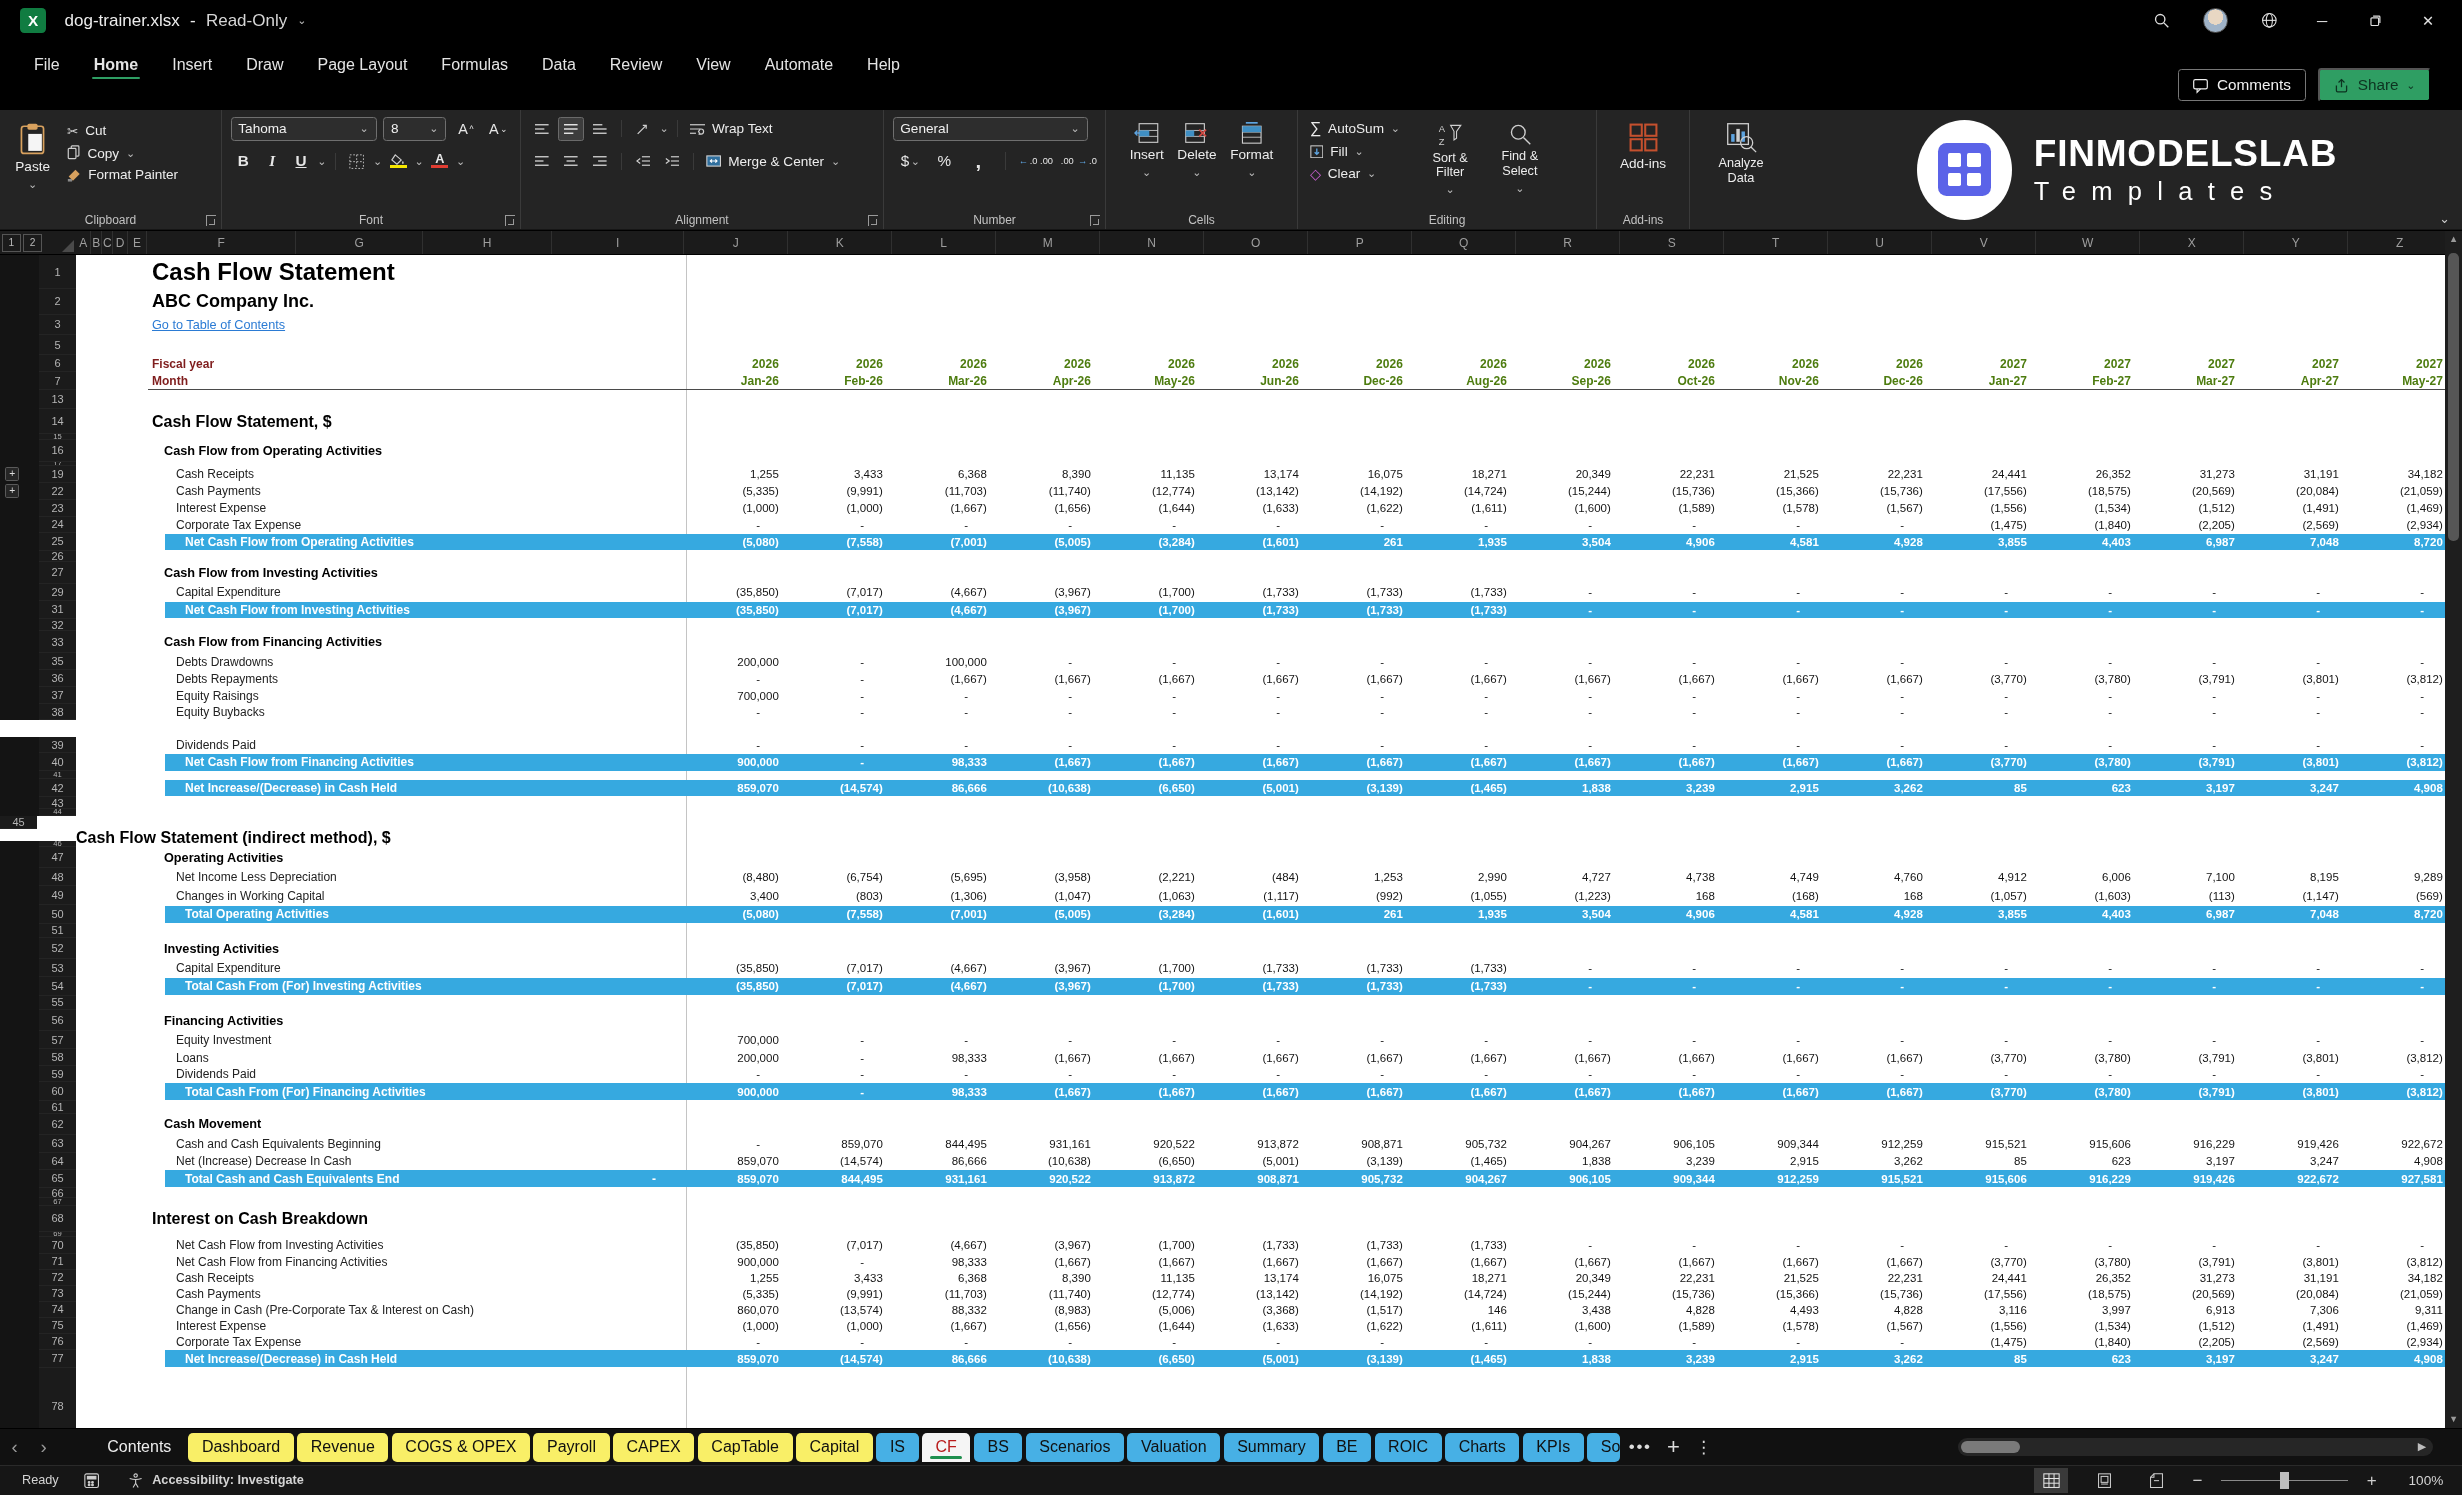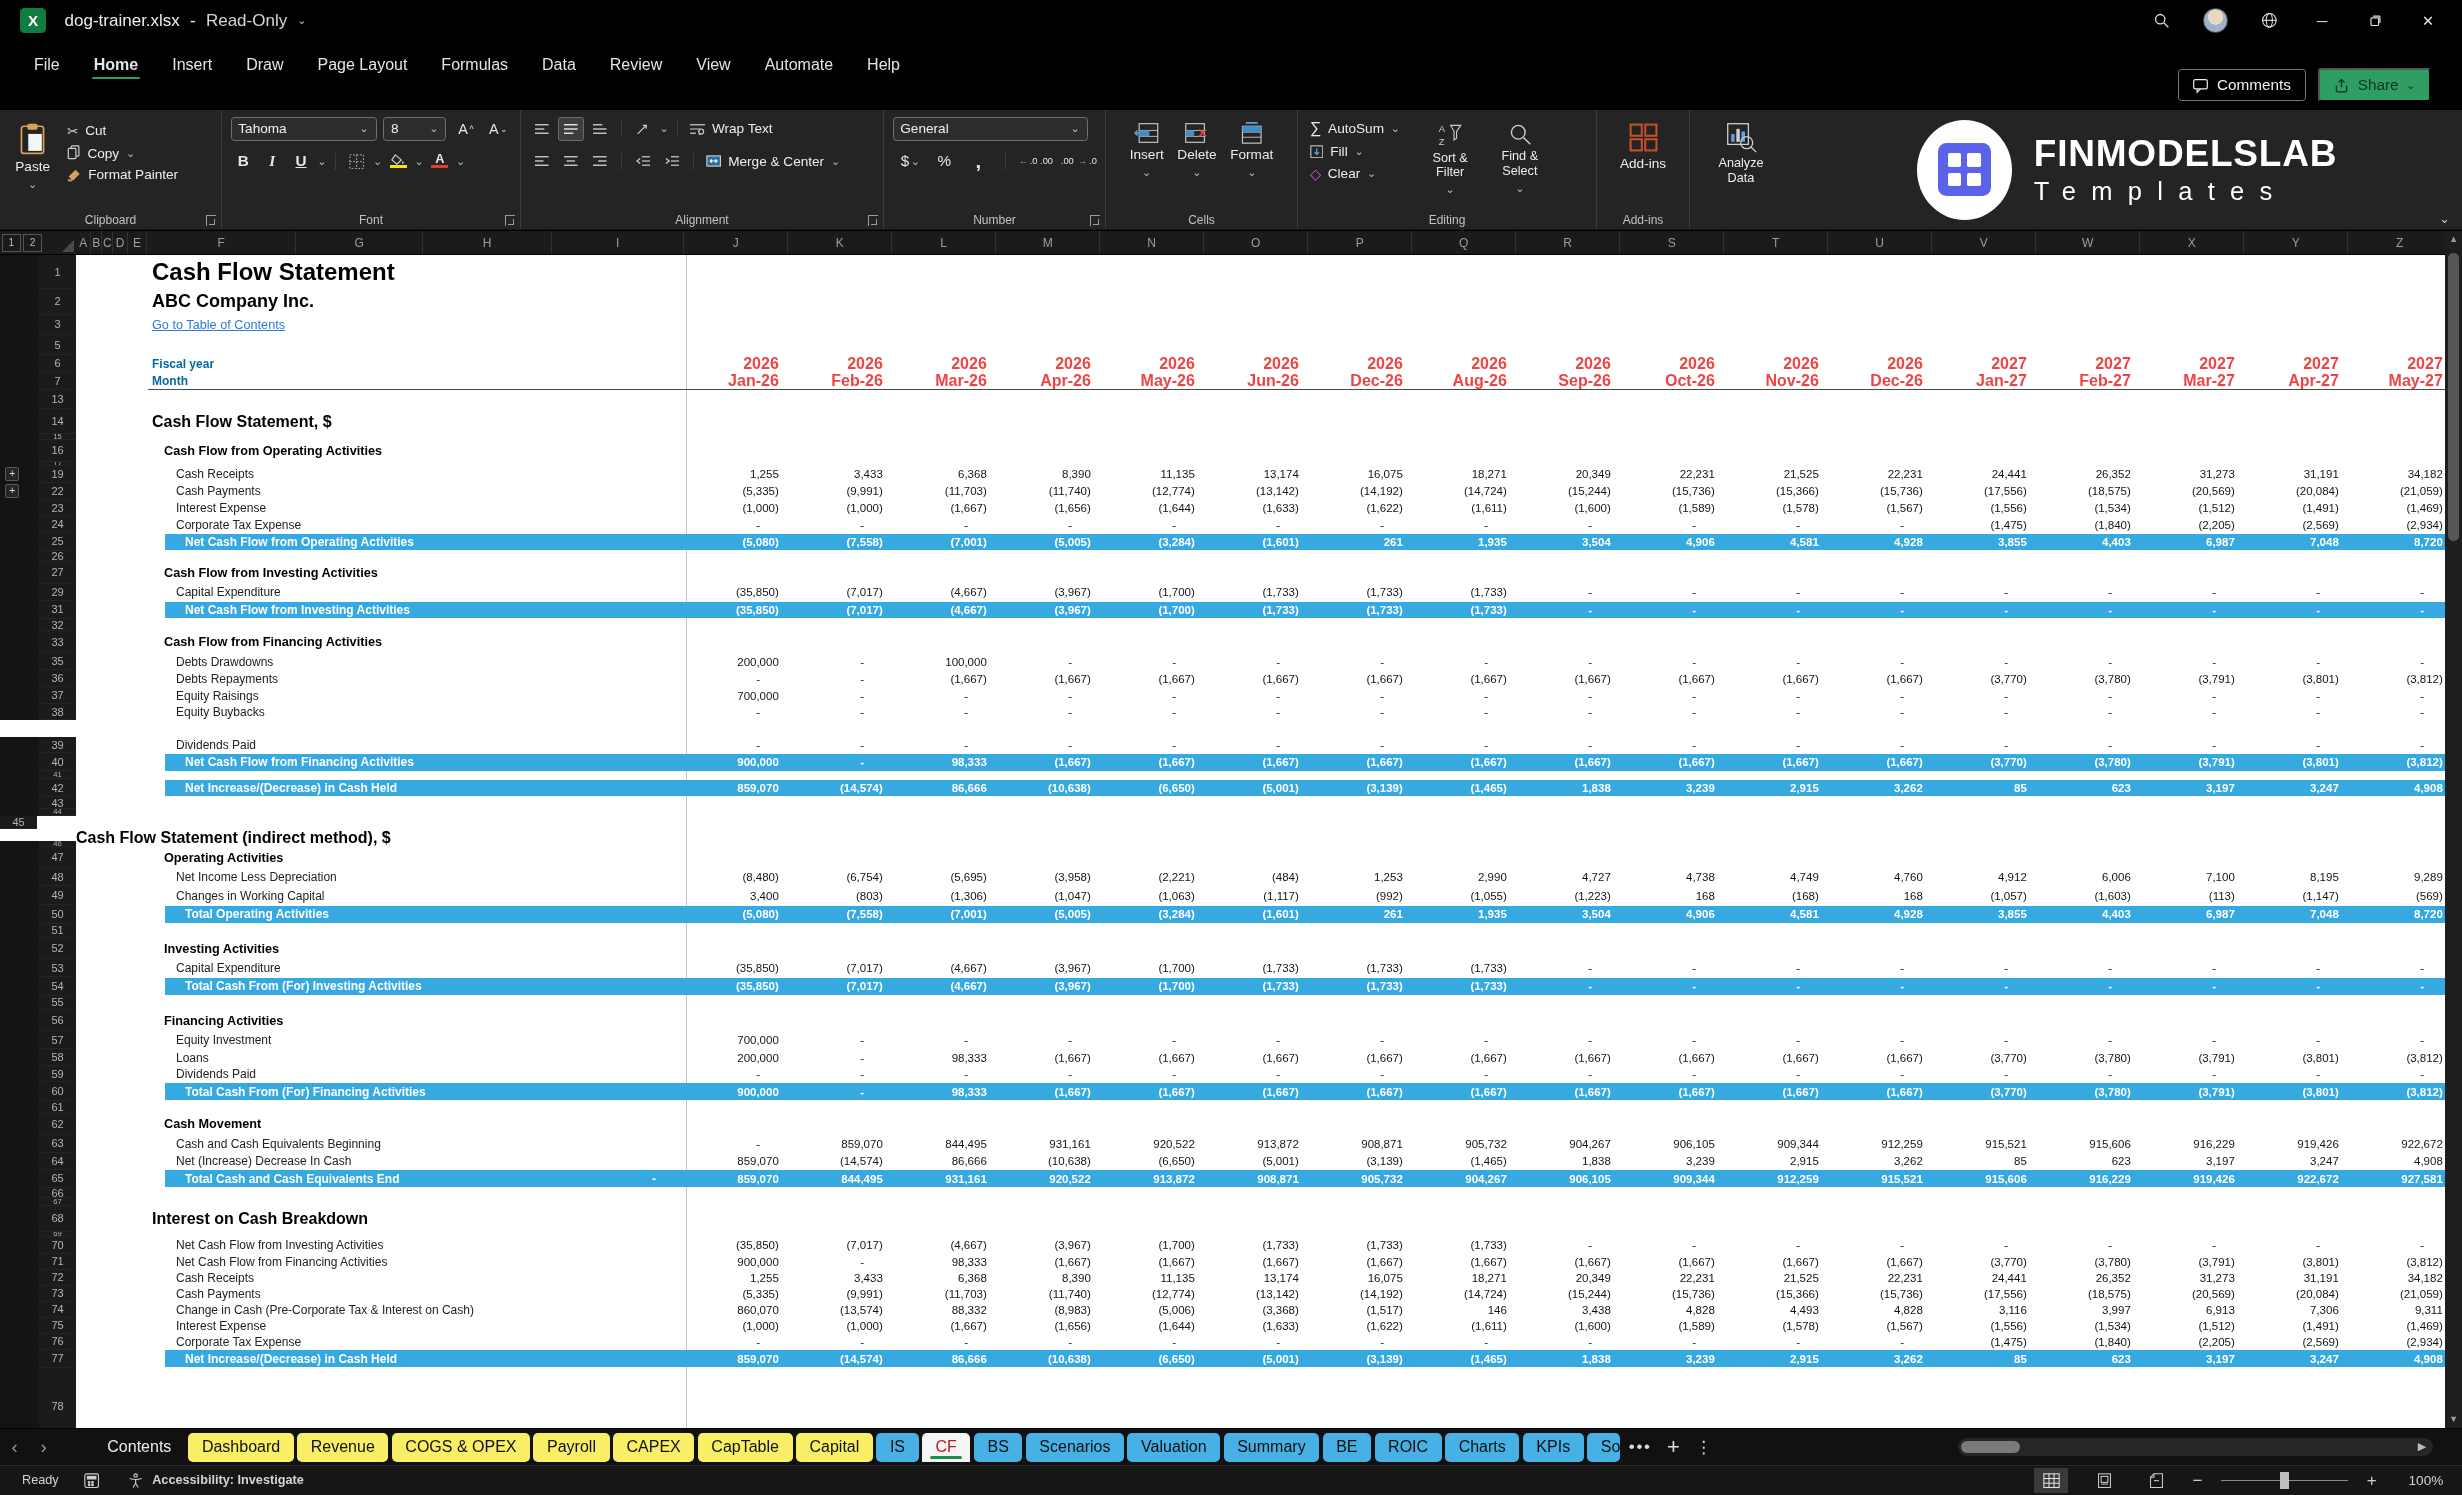--- a/index.html
+++ b/index.html
@@ -70,22 +70,22 @@
   .lbl{flex:none;width:609px;display:flex;align-items:center;color:#222;font-size:12px;position:relative;z-index:1;}
   .lbl.grow{flex:1;width:auto;}
   .cellv{flex:none;width:104px;display:flex;align-items:center;justify-content:flex-end;padding-right:10.2px;font-size:11.5px;color:#141414;position:relative;z-index:1;}
   .cellv.dash{padding-right:29px;}
   .r-ti .lbl{font-size:24px;font-weight:700;color:#000;padding-left:76px;}
   .r-co .lbl{font-size:18px;font-weight:700;color:#000;padding-left:76px;}
   .r-li .lbl{font-size:12.7px;color:#2b7bd4;text-decoration:underline;padding-left:76px;}
   .r-se .lbl{font-size:16px;font-weight:700;color:#000;padding-left:76px;}
   .r-hd .lbl{font-size:12.7px;font-weight:700;color:#000;padding-left:88px;}
   .r-it .lbl{padding-left:100px;}
-  .r-yr .lbl,.r-mo .lbl{font-weight:700;padding-left:76px;font-size:12px;color:#0369a1;}
-  .r-yr .cellv,.r-mo .cellv{font-weight:700;color:#ef4444;font-size:16px;}
+  .r-yr .lbl,.r-mo .lbl{font-weight:700;padding-left:76px;font-size:12px;color:#7f1d1d;}
+  .r-yr .cellv,.r-mo .cellv{font-weight:700;color:#4d7c0f;font-size:12px;}
   .r-mo::after{content:"";position:absolute;left:148px;right:17px;bottom:0;height:1.7px;background:#4a4a4a;}
   .r-to::before{content:"";position:absolute;left:165px;right:17px;top:0.8px;bottom:0.8px;background:#36a9e0;}
   .r-to .lbl{padding-left:109px;font-weight:700;color:#fff;}
   .r-to .cellv{color:#fff;font-weight:700;}
   .pre-dash{position:absolute;right:29px;color:#fff;font-weight:700;}
   .vscroll{position:absolute;left:2445px;top:0;bottom:0;width:17px;background:#1e1e1e;display:flex;flex-direction:column;align-items:center;}
   .vthumb{width:10.2px;height:288px;background:#565656;border-radius:5.1px;margin-top:5.1px;}
   .varr{color:#9a9a9a;font-size:9.3px;line-height:17px;}
   .varr.bot{margin-top:auto;}
 

